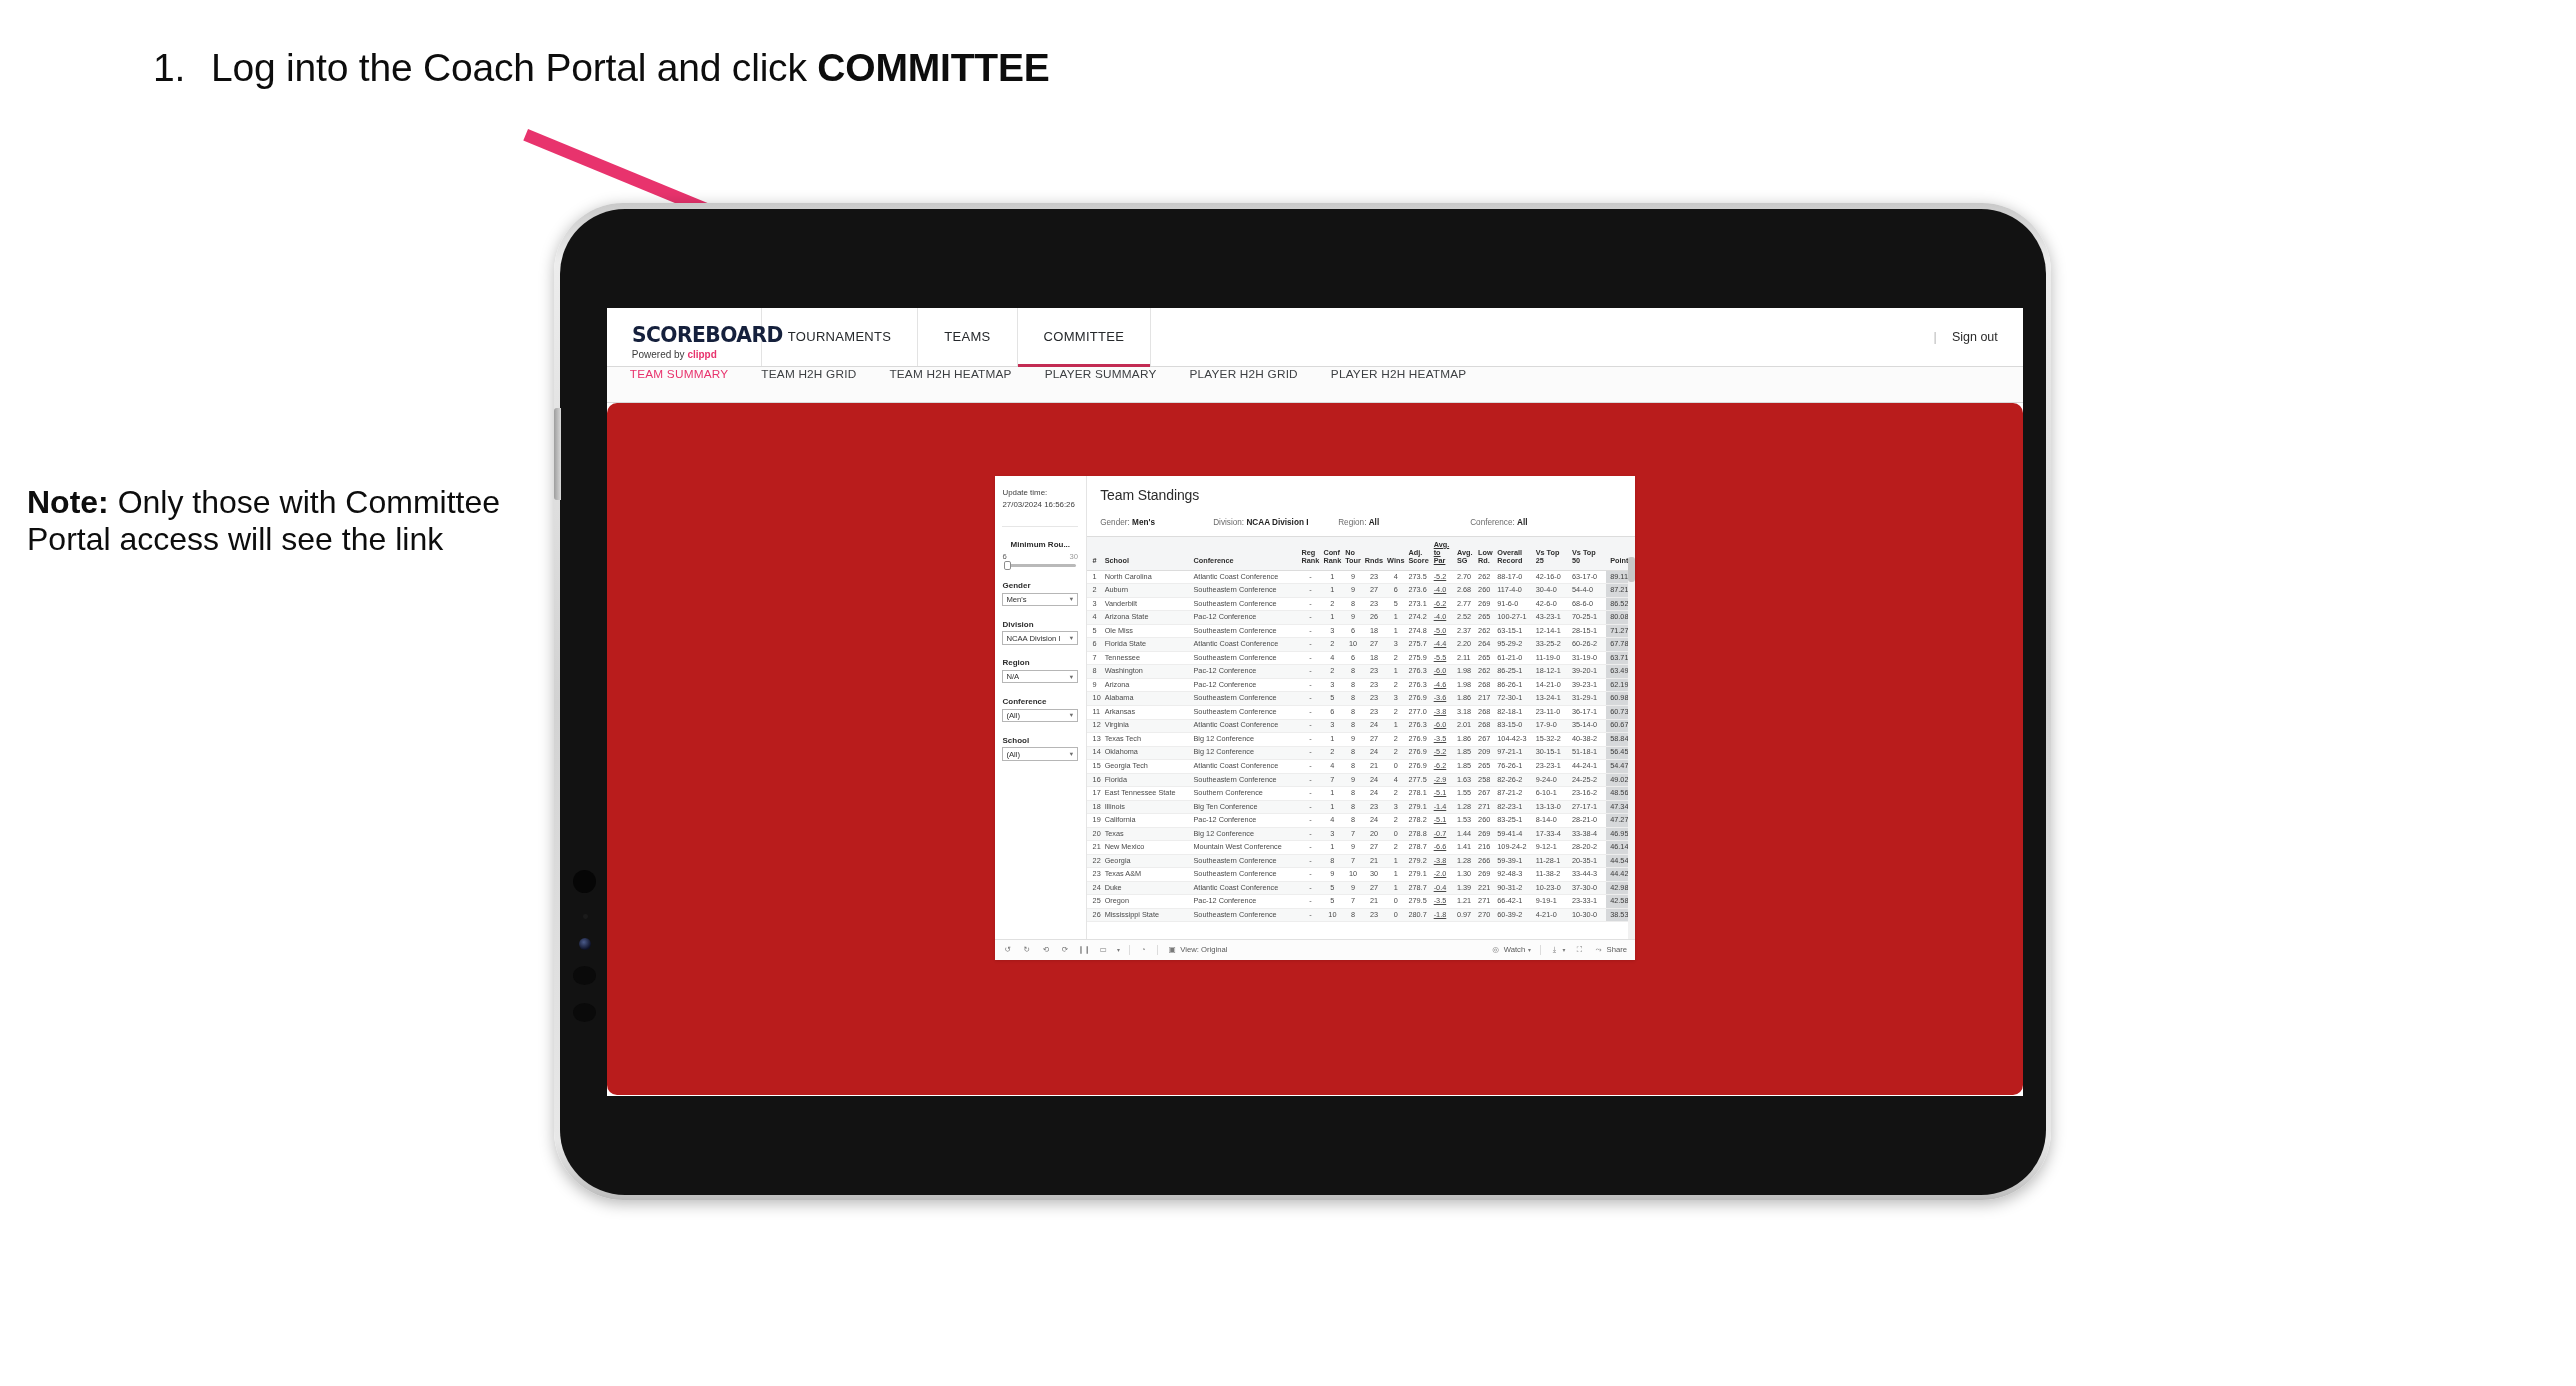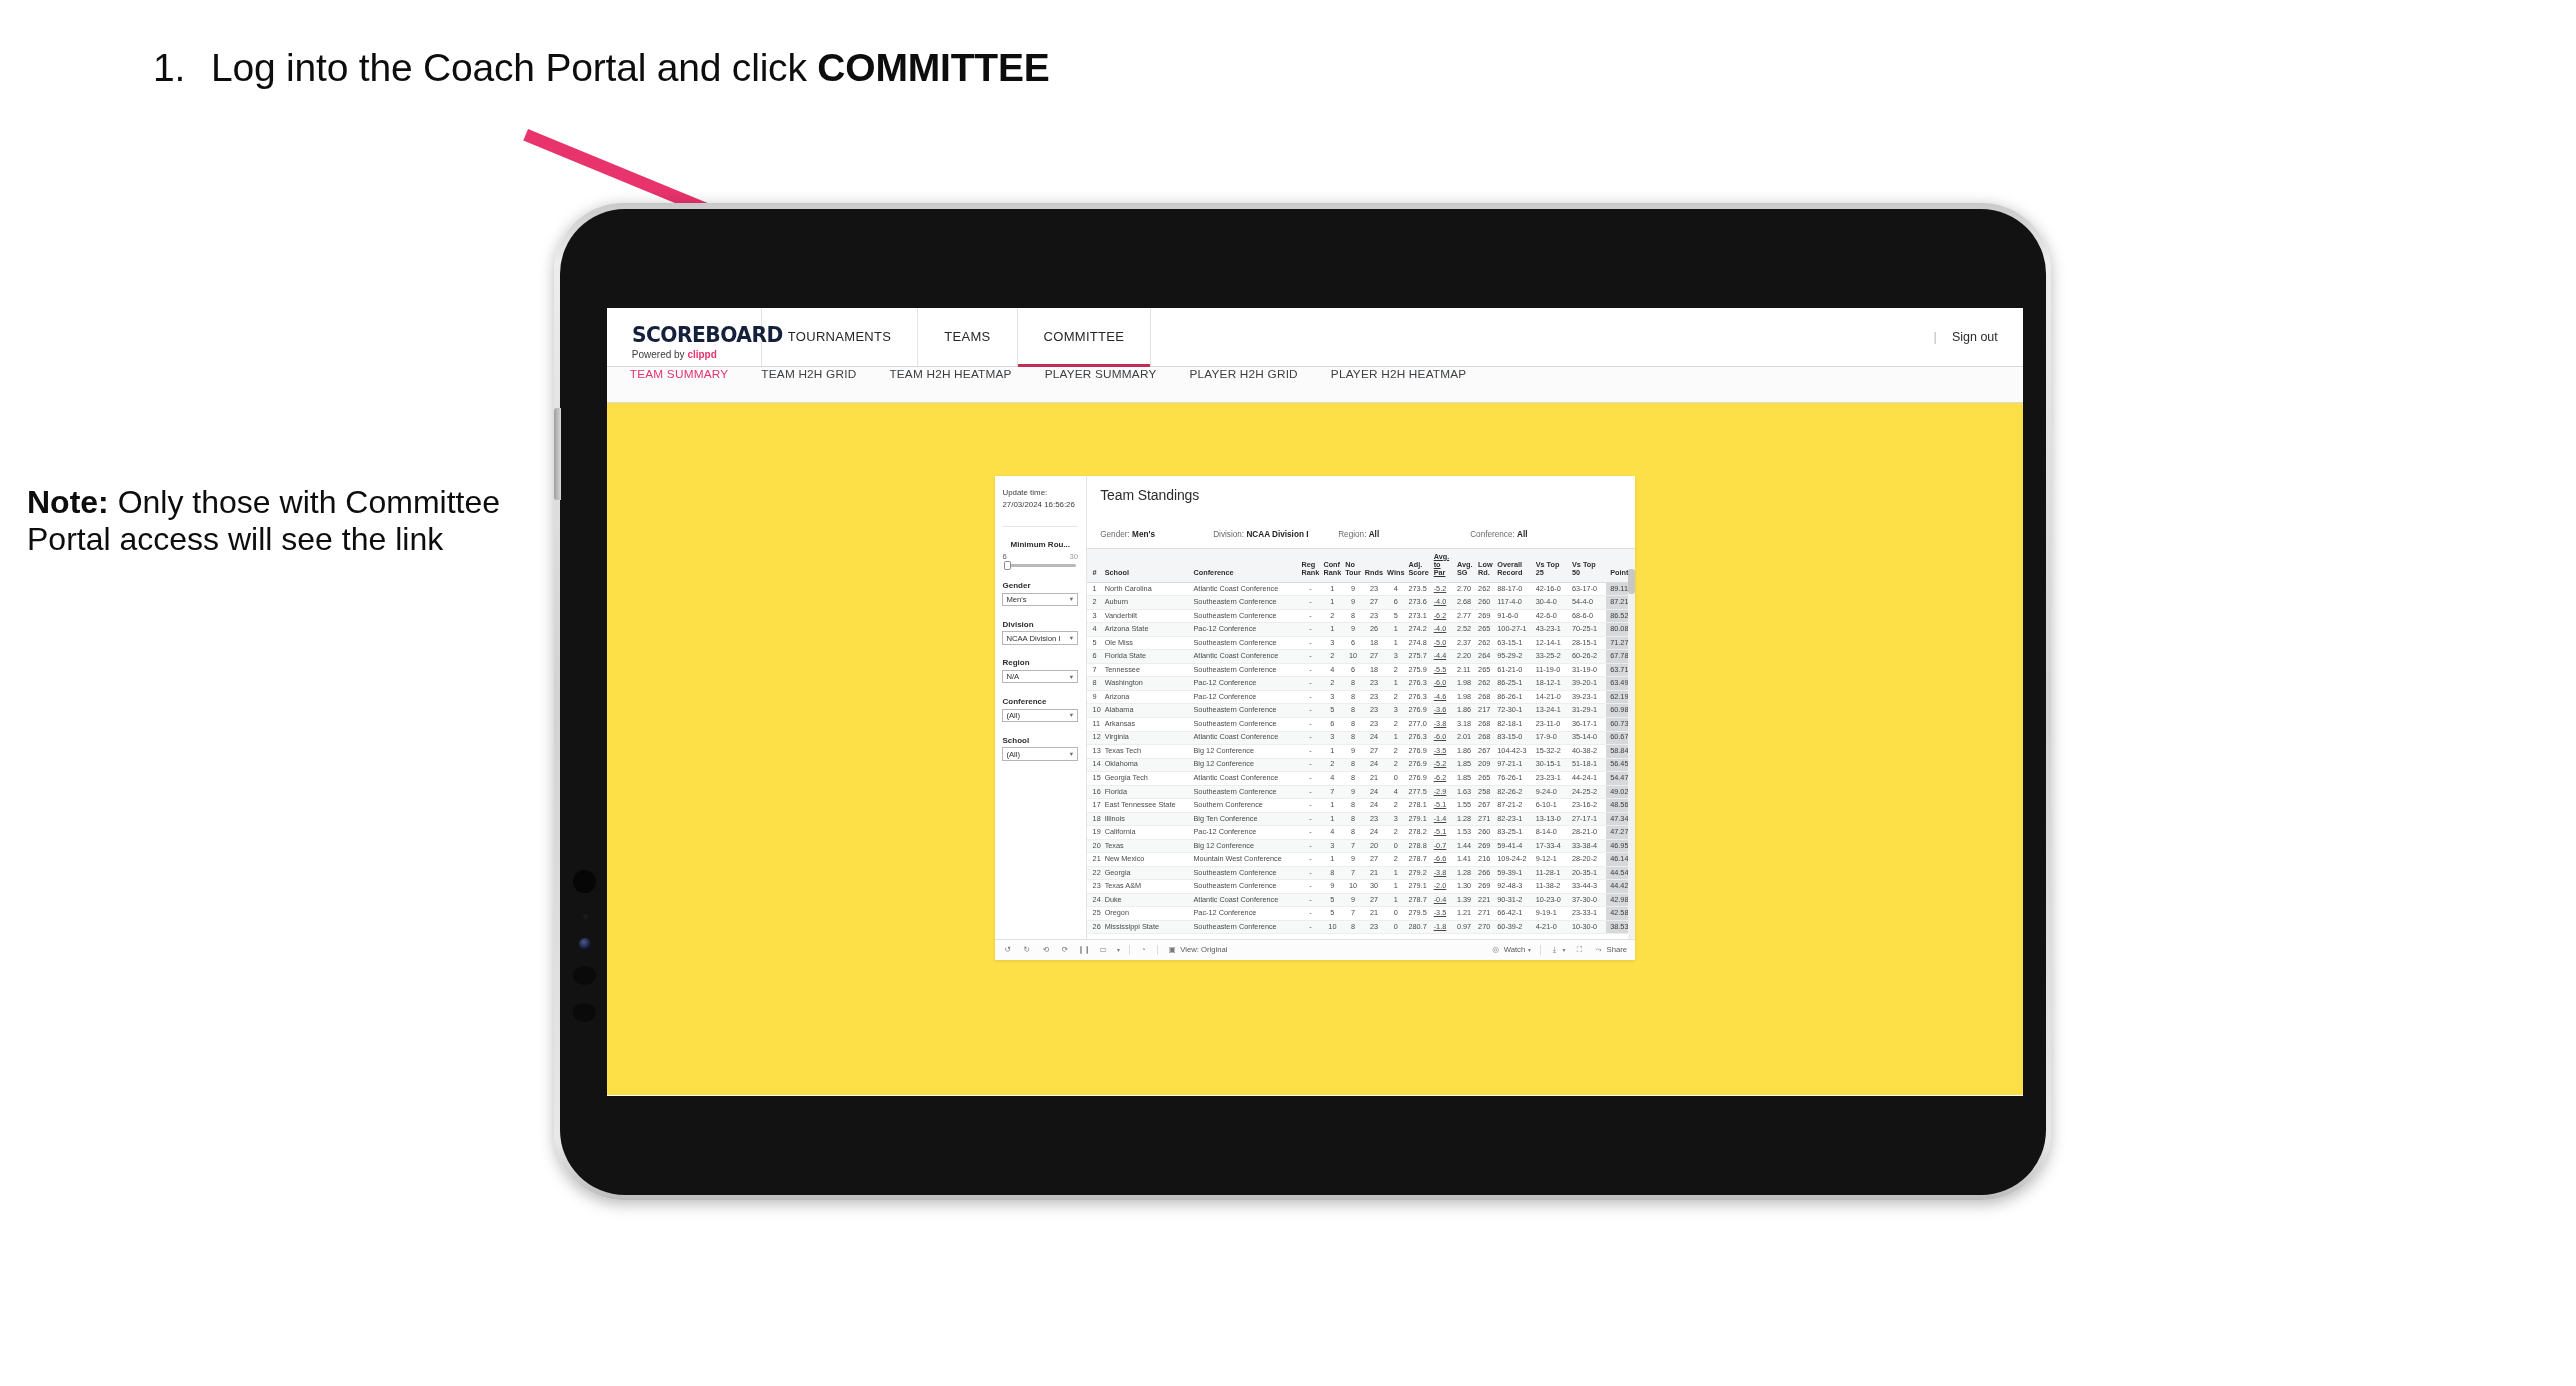--- a/index.html
+++ b/index.html
@@ -147,22 +147,23 @@
     color: #3c3f42;
     letter-spacing: 0.2px;
     white-space: nowrap;
   }
   .sub-tab.active { color: #e8336d; }
 
   
   .viz-wrap {
     position: relative;
     height: 692px;
-    background: #fde047;
+    background: #b91c1c;
     padding-top: 73px;
+    border-radius: 10px;
   }
   .viz-card {
     margin: 0 auto;
     width: 640px;
     background: #ffffff;
     box-shadow: 0 1px 2.9px rgba(0,0,0,0.12);
     display: flex;
     flex-direction: column;
     height: 484px;
   }
@@ -205,21 +206,21 @@
     font-size: 7.7px; color: #2e2e2e;
   }
   .f-select .val { flex: 1; overflow: hidden; white-space: nowrap; }
   .caret { font-size: 5.8px; color: #6e6e6e; }
 
   
   .viz-content { flex: 1; min-width: 0; display: flex; flex-direction: column; }
   .ts-head { padding: 11.5px 0 8.6px 13.4px; }
   .ts-title { font-size: 14px; color: #2b2b2b; letter-spacing: -0.1px; }
   .ts-filters {
-    display: flex; margin-top: 27px; font-size: 8.2px; color: #6b6b6b;
+    display: flex; margin-top: 15px; font-size: 8.2px; color: #6b6b6b;
   }
   .ts-filters > div { margin-right: 0; }
   .ts-f1 { width: 113px; }
   .ts-f2 { width: 125px; }
   .ts-f3 { width: 132px; }
   .ts-filters b { color: #1f1f1f; font-weight: 700; }
 
   
   .tbl-scroll { position: relative; flex: 1; min-height: 0; overflow: hidden; }
   table.standings {

